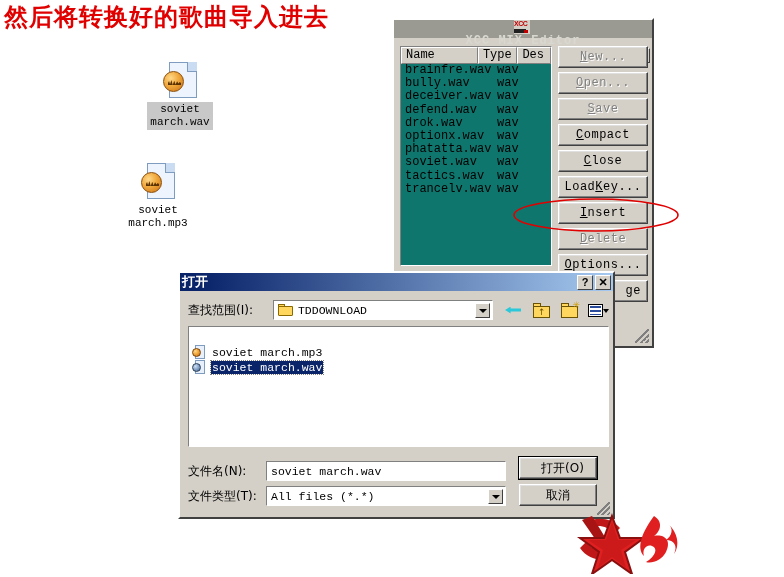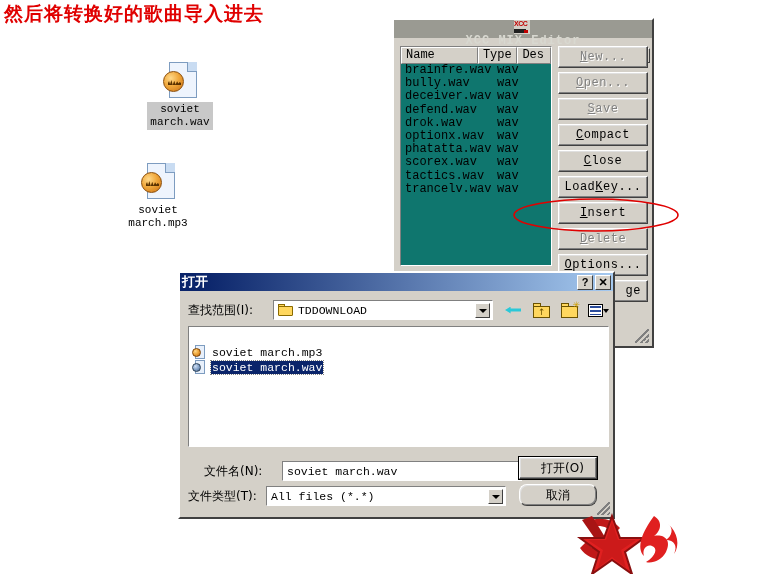--- a/index.html
+++ b/index.html
@@ -9,21 +9,21 @@
     font-family:"Liberation Sans", sans-serif;
     overflow:hidden;
     position:relative;
   }
   .abs{position:absolute;}
 
   
   #annotation-text{
     left:4px;top:1px;
     font-family:"DejaVu Sans", sans-serif;
-    font-size:19px;
+    font-size:24px;
     font-weight:bold;
     color:#e00000;
     letter-spacing:1px;
     white-space:nowrap;
   }
 
   
   .desktop-icon{width:104px;text-align:center;}
   .desktop-icon .glyph{
     width:34px;height:38px;margin:0 auto;position:relative;
@@ -241,40 +241,40 @@
   .mini-file .spk{
     position:absolute;left:0;top:3px;width:9px;height:9px;border-radius:50%;
     background:radial-gradient(circle at 35% 32%,#ffd98a 0%,#f0a83c 45%,#b9650f 100%);
     border:1px solid #7d4306;box-sizing:border-box;
   }
   .mini-file.blue .spk{
     background:radial-gradient(circle at 35% 32%,#cfe0f5 0%,#7e9cc4 55%,#4a6585 100%);
     border-color:#2d4257;
   }
 
-  #dlg-name-row{left:8px;top:188px;width:421px;height:20px;display:flex;align-items:center;margin-left:16px;}
+  #dlg-name-row{left:8px;top:188px;width:421px;height:20px;display:flex;align-items:center;}
   #dlg-type-row{left:8px;top:213px;width:421px;height:20px;display:flex;align-items:center;}
   .dlg-field-label{width:78px;flex:0 0 auto;}
   .textbox{
     height:20px;background:#ffffff;
     border-top:1px solid #808080;border-left:1px solid #808080;
     border-right:1px solid #ffffff;border-bottom:1px solid #ffffff;
     font-family:"Liberation Mono", monospace;font-size:11.5px;color:#000;
     display:flex;align-items:center;padding-left:4px;box-sizing:border-box;
   }
   .dlg-action{
     width:78px;height:22px;background:#d4d0c8;
     border-top:1px solid #ffffff;border-left:1px solid #ffffff;
     border-right:1px solid #404040;border-bottom:1px solid #404040;
     box-shadow:inset -1px -1px 0 #808080, inset 1px 1px 0 #dfdfdf;
     display:flex;align-items:center;justify-content:center;
     font-family:"DejaVu Sans", sans-serif;font-size:12px;color:#000;box-sizing:border-box;
   }
   #btn-open{left:519px;top:457px;outline:1px solid #000;padding-left:9px;}
-  #btn-cancel{left:519px;top:484px;border-radius:8px;}
+  #btn-cancel{left:519px;top:484px;}
   #dlg-grip{
     right:3px;bottom:2px;width:13px;height:13px;
     background:
       linear-gradient(135deg,transparent 45%,#808080 45%,#808080 55%,transparent 55%),
       linear-gradient(135deg,transparent 65%,#808080 65%,#808080 75%,transparent 75%),
       linear-gradient(135deg,transparent 85%,#808080 85%,#808080 95%,transparent 95%);
   }
 
   
   #insert-highlight{left:512px;top:196px;width:168px;height:38px;pointer-events:none;}
@@ -358,21 +358,21 @@
         </div>
         <div class="mix-row">
           <span class="c1">optionx.wav</span>
           <span class="c2">wav</span>
         </div>
         <div class="mix-row">
           <span class="c1">phatatta.wav</span>
           <span class="c2">wav</span>
         </div>
         <div class="mix-row">
-          <span class="c1">scorex.wav</span>
+          <span class="c1">soviet.wav</span>
           <span class="c2">wav</span>
         </div>
         <div class="mix-row">
           <span class="c1">tactics.wav</span>
           <span class="c2">wav</span>
         </div>
         <div class="mix-row">
           <span class="c1">trancelv.wav</span>
           <span class="c2">wav</span>
         </div>

